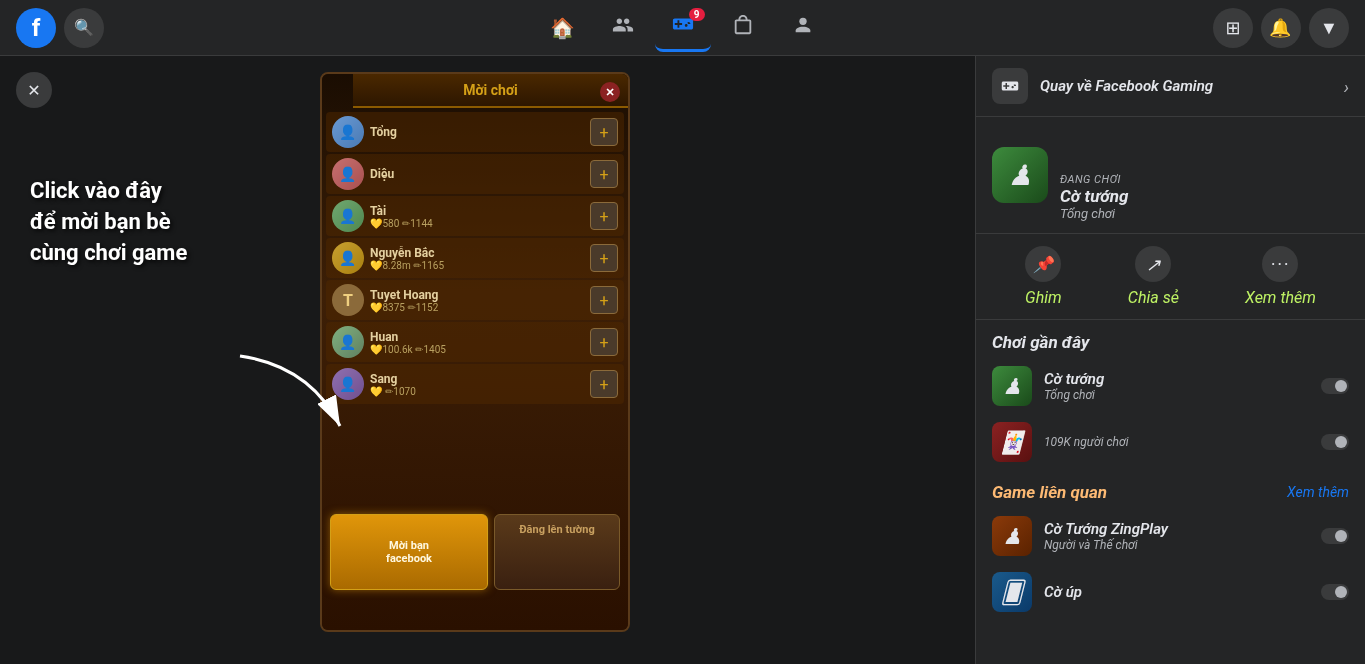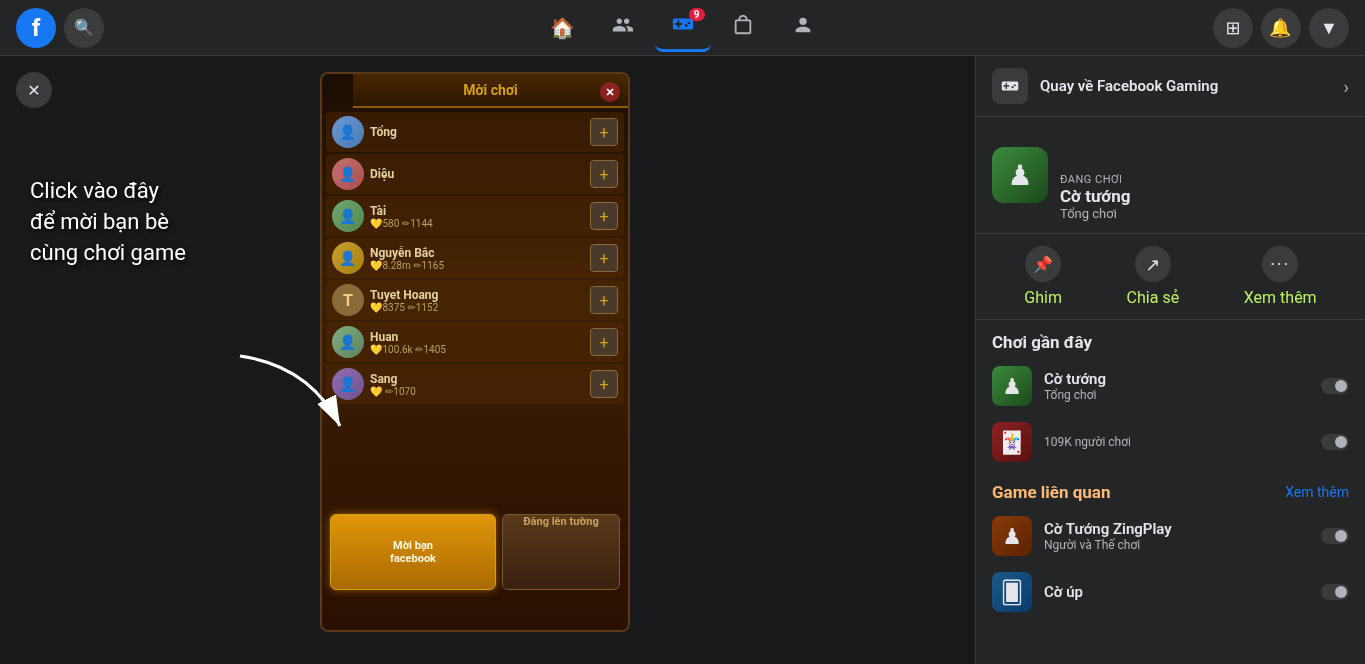--- a/index.html
+++ b/index.html
@@ -124,21 +124,21 @@
       z-index: 5;
     }
 
     
     .annotation {
       position: absolute;
       left: 30px;
       top: 120px;
       color: white;
       font-size: 22px;
-      font-weight: normal;
+      font-weight: bold;
       line-height: 1.4;
       text-shadow: 2px 2px 4px rgba(0,0,0,0.8);
       z-index: 5;
       max-width: 260px;
     }
 
     
     .arrow-svg {
       position: absolute;
       left: 230px;
@@ -264,38 +264,40 @@
     }
     .btn-invite.active {
       background: linear-gradient(180deg, #e0960a, #aa6a00);
       box-shadow: 0 0 8px rgba(200, 134, 10, 0.6);
     }
 
     .btn-leaderboard {
       flex: 1;
       background: linear-gradient(180deg, #5a3a1a, #3a2010);
       border-radius: 6px;
+      padding: 8px;
       text-align: center;
       color: #c8a060;
       font-size: 11px;
       font-weight: bold;
       cursor: pointer;
       border: 1px solid #7a5a2a;
     }
 
     
     .right-panel {
       width: 390px;
       height: 100%;
       background: #242526;
       border-left: 1px solid #3a3b3c;
       display: flex;
       flex-direction: column;
       overflow-y: auto;
       flex-shrink: 0;
+      font-style: italic;
     }
 
     
     .back-header {
       display: flex;
       align-items: center;
       padding: 12px 16px;
       border-bottom: 1px solid #3a3b3c;
       cursor: pointer;
       gap: 12px;

